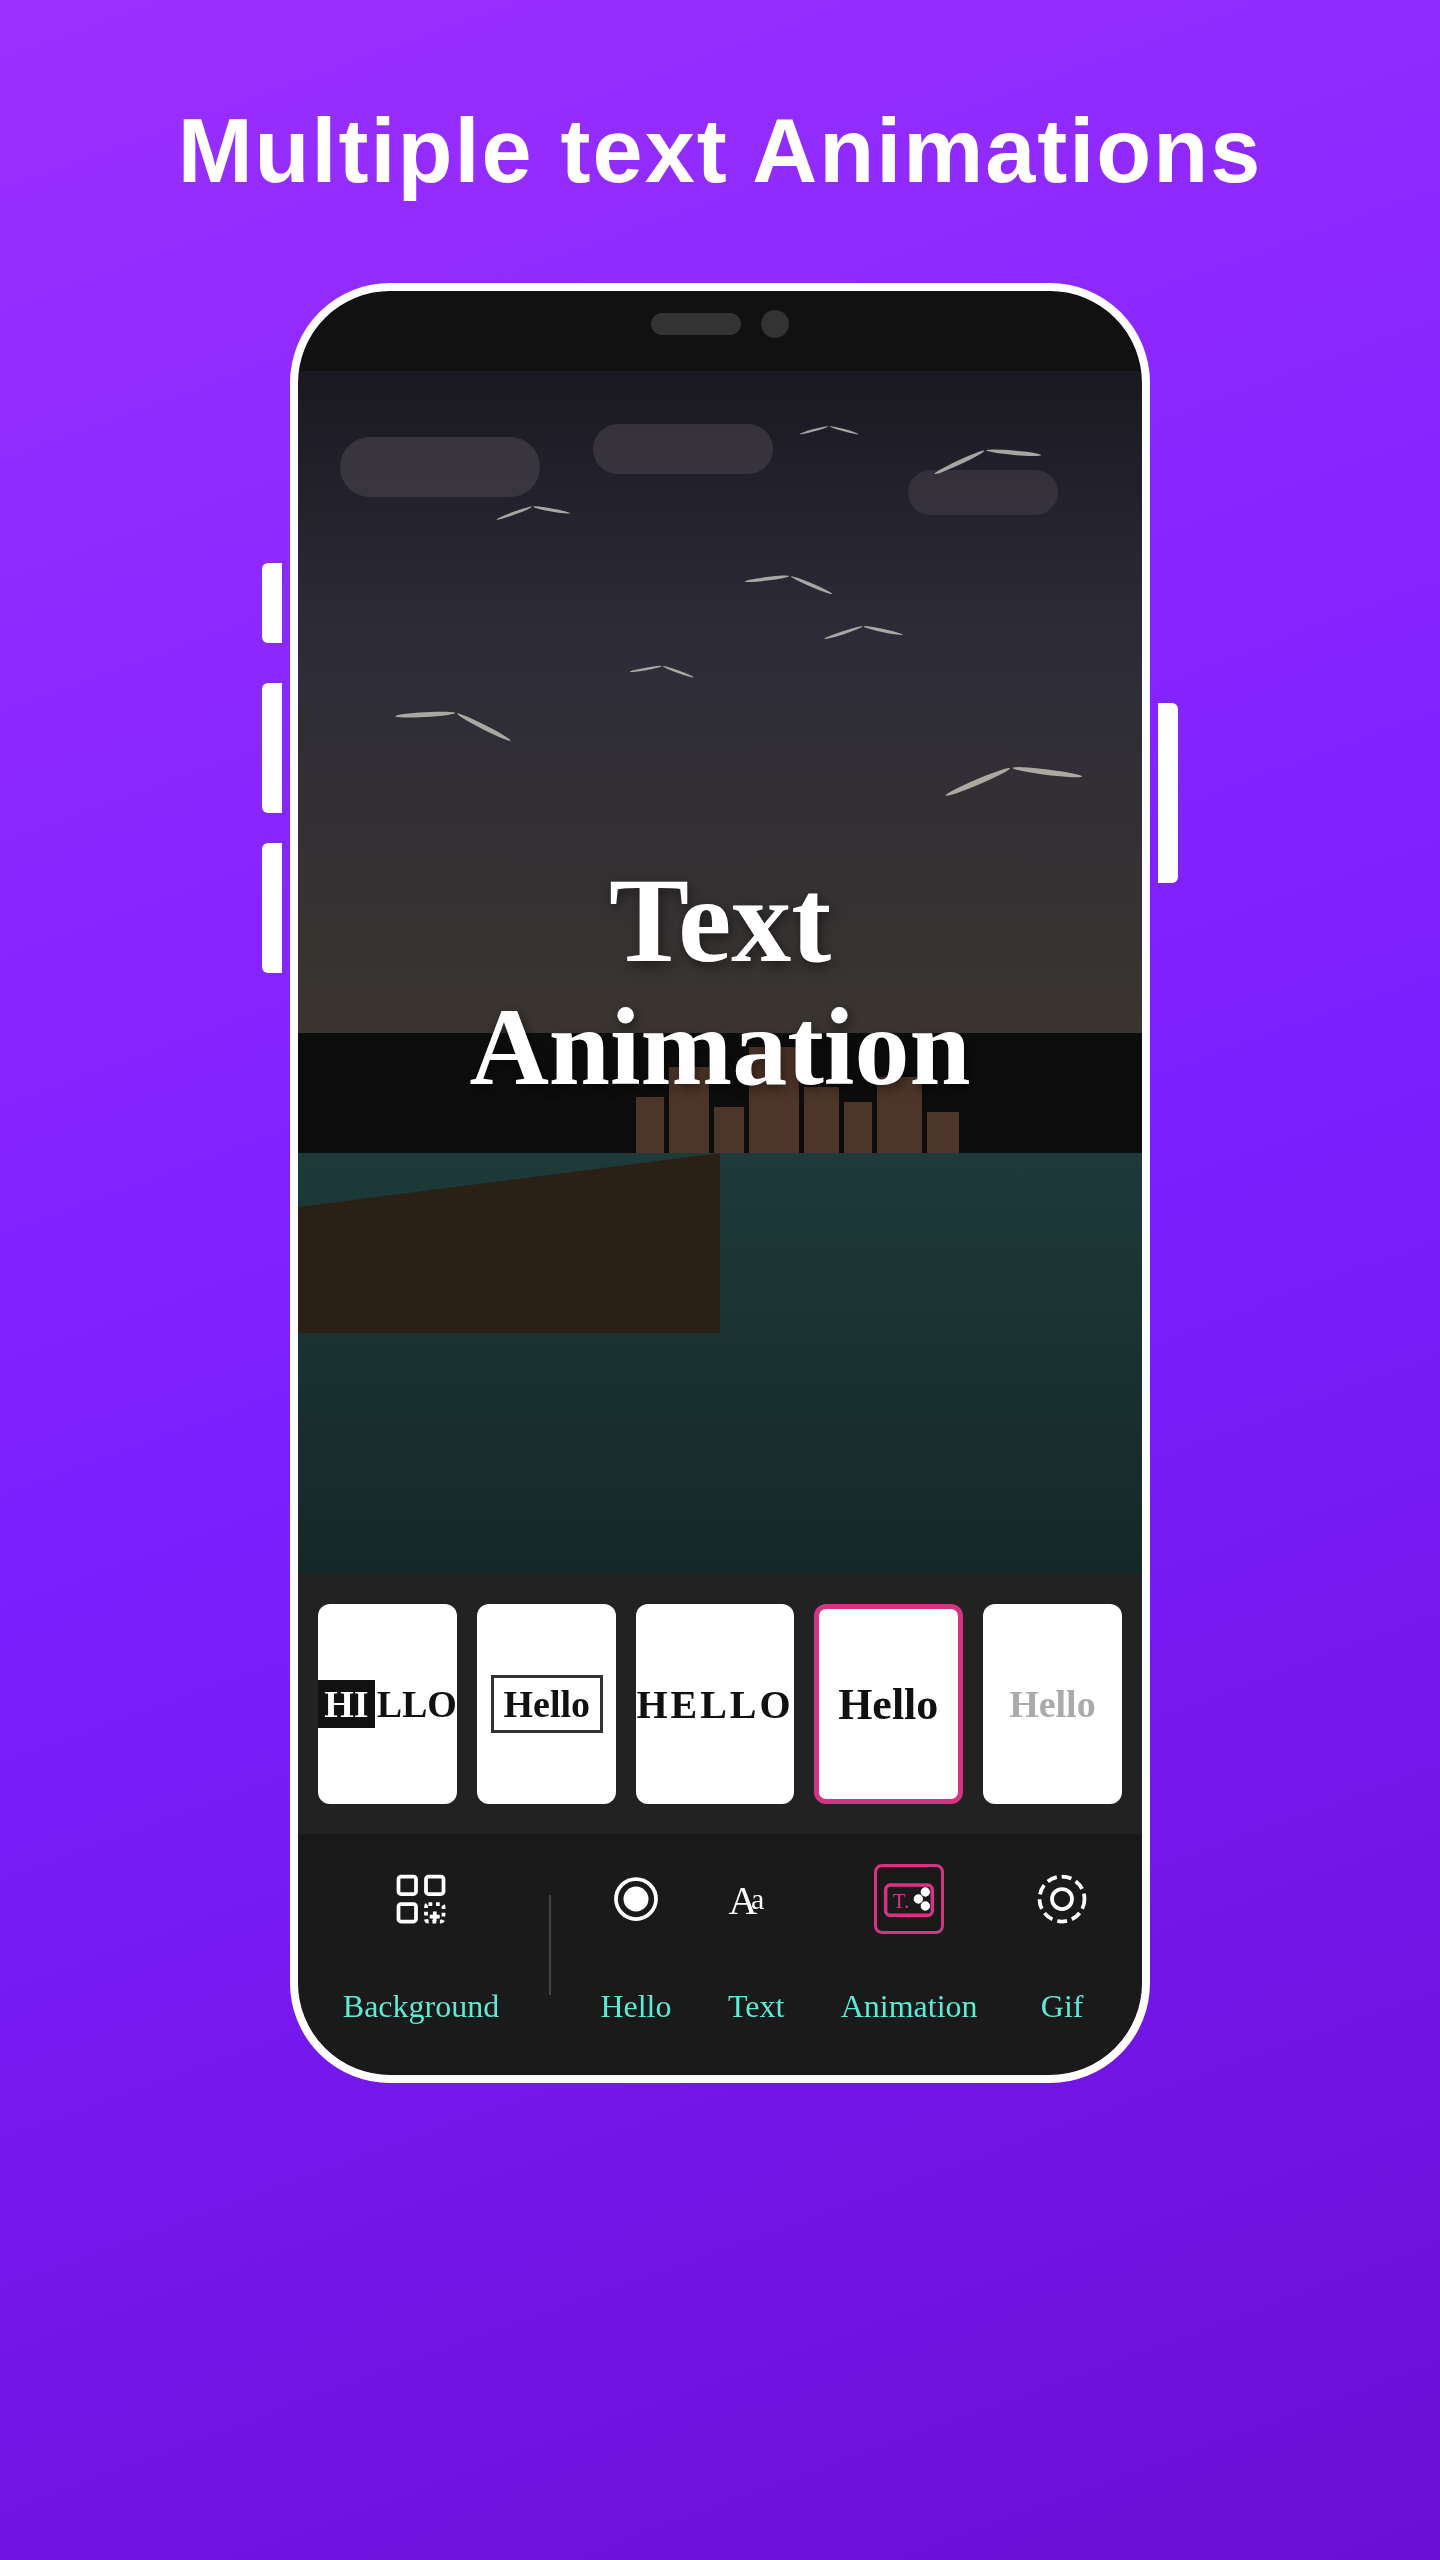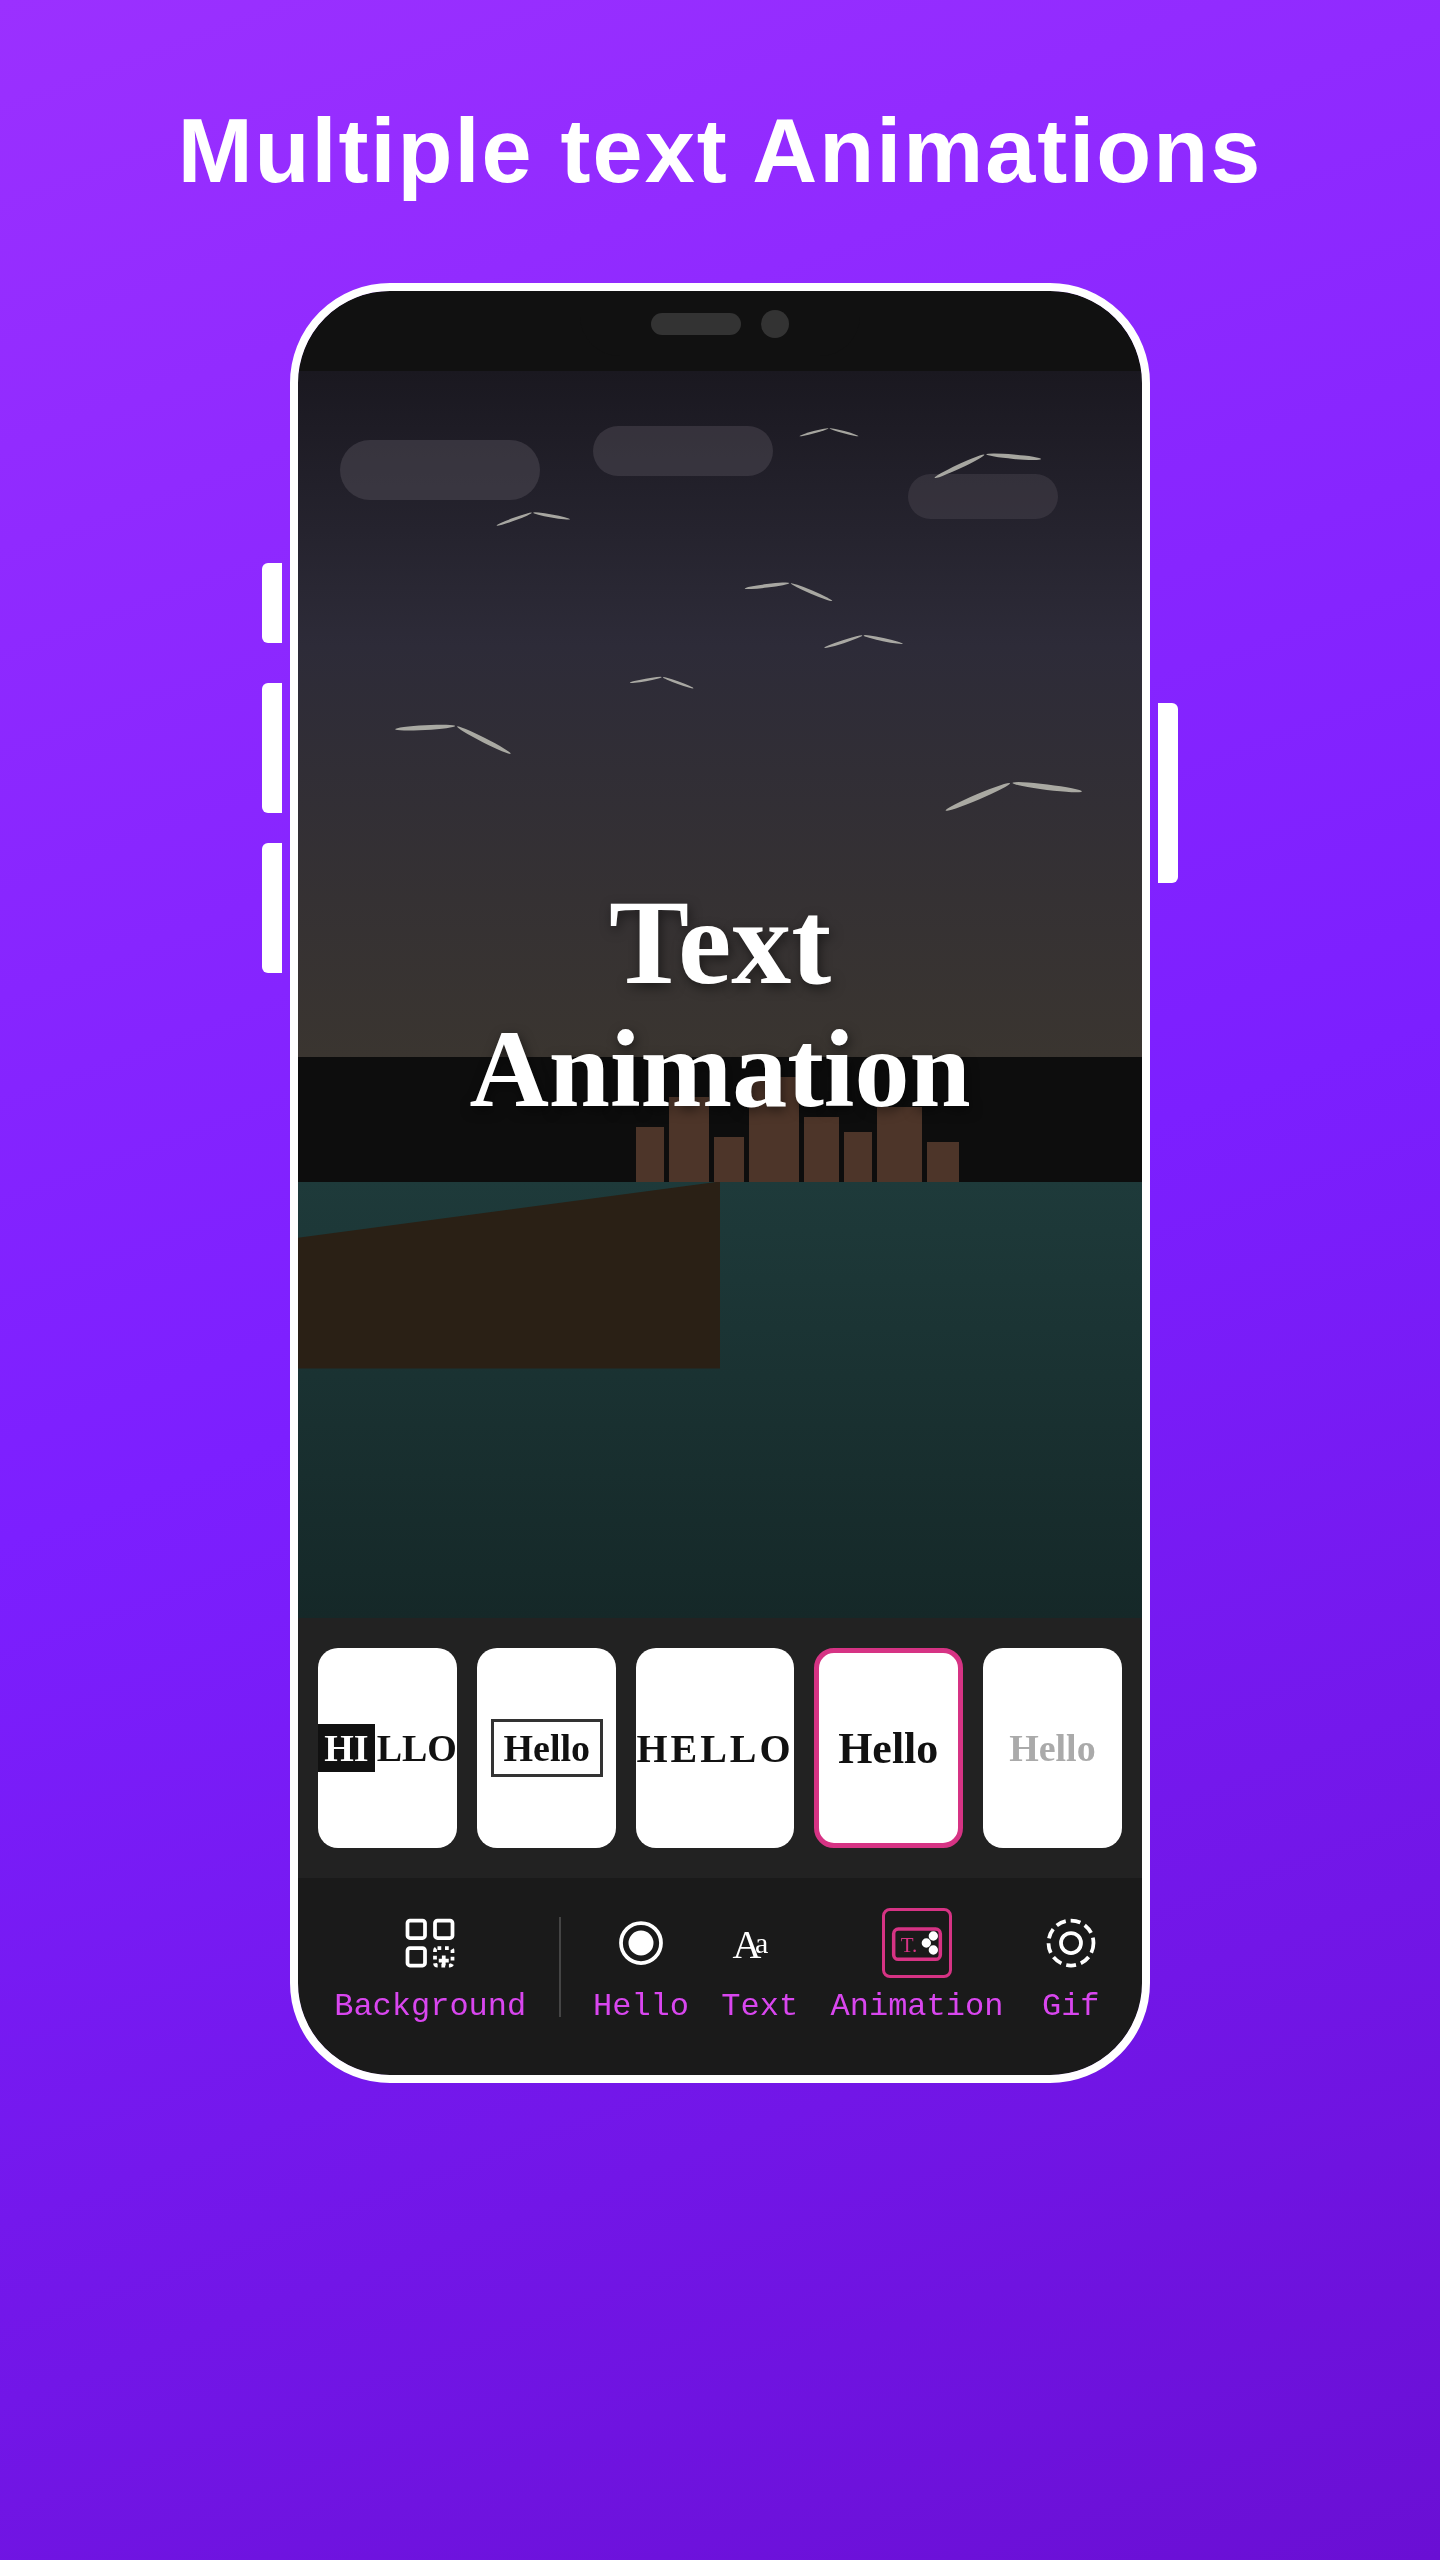--- a/index.html
+++ b/index.html
@@ -249,21 +249,21 @@
       align-items: center;
       padding: 30px 20px;
       gap: 20px;
       background: #222;
     }
 
     .style-item {
       flex: 1;
       height: 200px;
       background: white;
-      border-radius: 20px;
+      border-radius: 12px;
       display: flex;
       align-items: center;
       justify-content: center;
       position: relative;
     }
 
     .style-item.selected {
       border: 5px solid #d63384;
     }
 
@@ -335,23 +335,24 @@
 
     .nav-icon svg {
       width: 60px;
       height: 60px;
       fill: none;
       stroke: white;
       stroke-width: 2;
     }
 
     .nav-label {
-      color: #d946ef;
+      color: #5eead4;
       font-size: 32px;
-      font-family: Liberation Mono, monospace;
+      font-family: Liberation Serif, serif;
+      margin-top: 44px;
     }
 
     .nav-divider {
       width: 2px;
       height: 100px;
       background: #444;
     }
 
     
     .cloud-1 {

